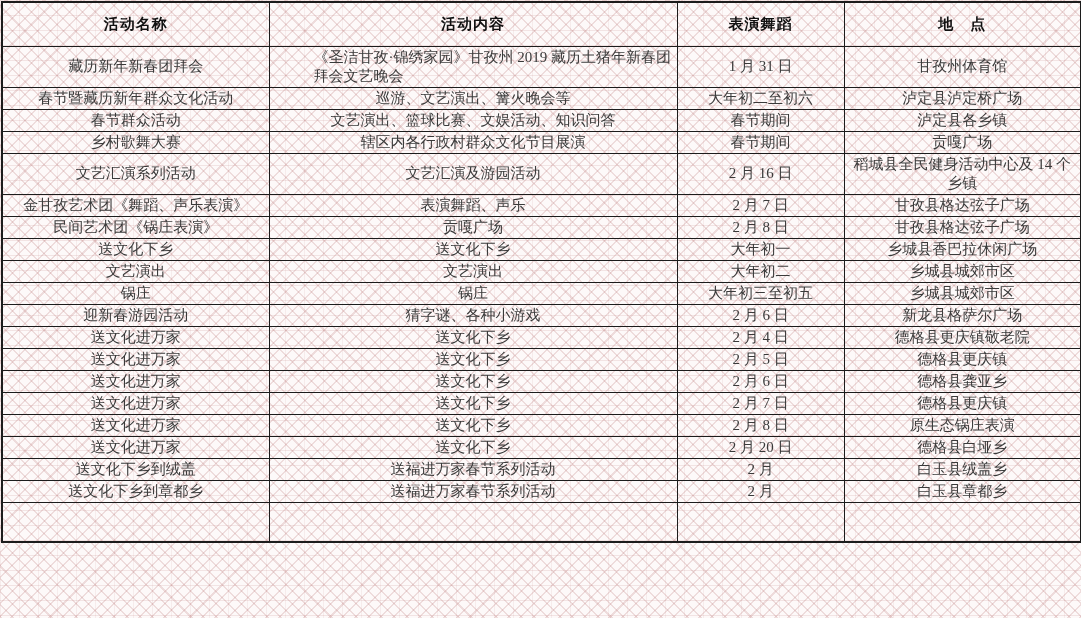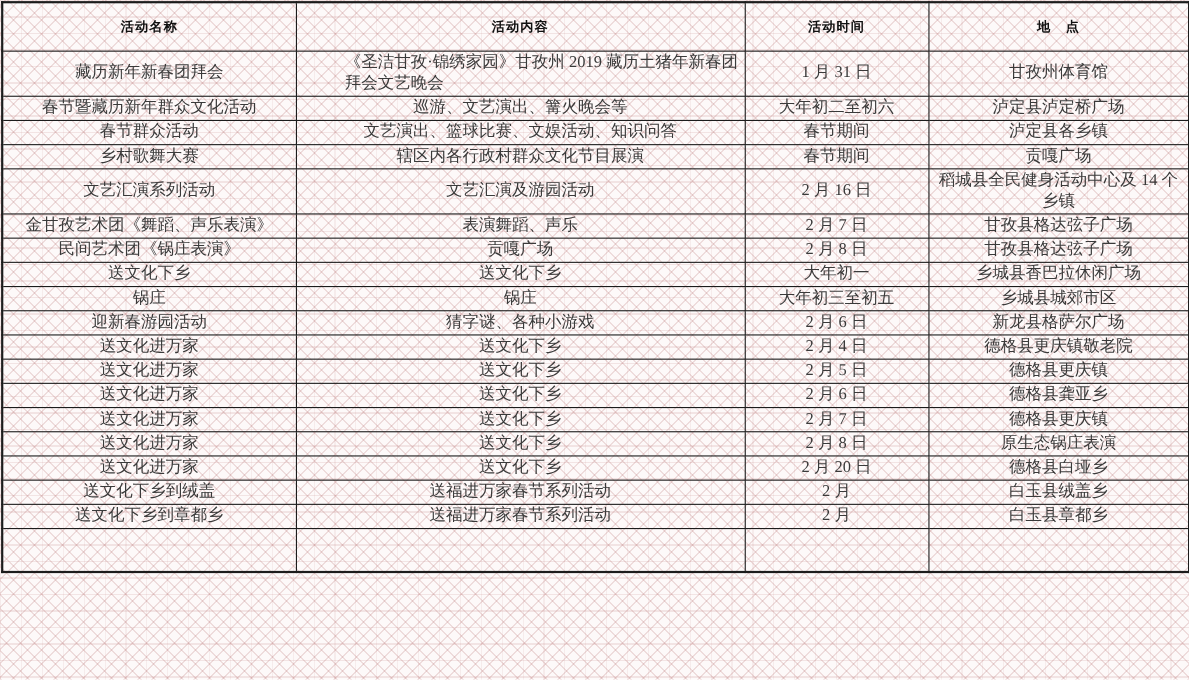--- a/index.html
+++ b/index.html
@@ -33,21 +33,21 @@
   table.activities td {
     border: 1px solid #1c1c1c;
     text-align: center;
     vertical-align: middle;
     padding: 1px 3px;
     overflow: hidden;
     box-sizing: border-box;
   }
   table.activities th {
     height: 44px;
-    font-size: 12px;
+    font-size: 15px;
     font-weight: bold;
     color: #111111;
     letter-spacing: 1px;
     margin-left: 28px;
   }
   table.activities td {
     height: 20px;
     font-size: 15px;
     line-height: 19px;
     color: #3a3a3a;
@@ -68,21 +68,21 @@
     <colgroup>
       <col class="c-name">
       <col class="c-content">
       <col class="c-time">
       <col class="c-location">
     </colgroup>
     <thead>
       <tr>
         <th>活动名称</th>
         <th>活动内容</th>
-        <th>活动时间</th>
+        <th>表演舞蹈</th>
         <th>地　点</th>
       </tr>
     </thead>
     <tbody>
   <tr>
     <td>藏历新年新春团拜会</td>
     <td style="text-align: left; padding-left: 44px;">《圣洁甘孜·锦绣家园》甘孜州 2019 藏历土猪年新春团拜会文艺晚会</td>
     <td>1 月 31 日</td>
     <td>甘孜州体育馆</td>
   </tr>
@@ -130,20 +130,26 @@
   </tr>
 
 
   <tr>
     <td>送文化下乡</td>
     <td>送文化下乡</td>
     <td>大年初一</td>
     <td>乡城县香巴拉休闲广场</td>
   </tr>
 
+  <tr>
+    <td>文艺演出</td>
+    <td>文艺演出</td>
+    <td>大年初二</td>
+    <td>乡城县城郊市区</td>
+  </tr>
 
   <tr>
     <td>锅庄</td>
     <td>锅庄</td>
     <td>大年初三至初五</td>
     <td>乡城县城郊市区</td>
   </tr>
 
   <tr>
     <td>迎新春游园活动</td>

